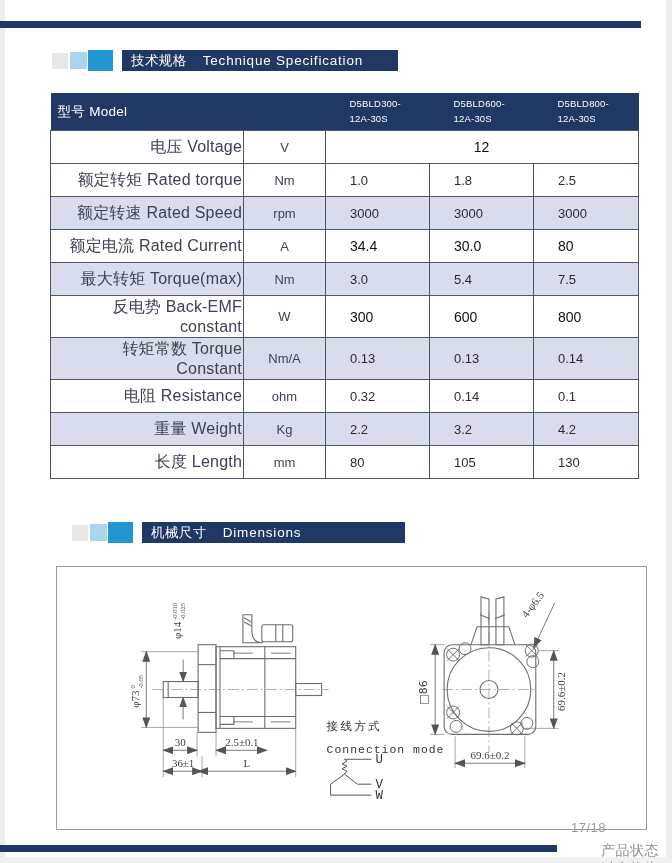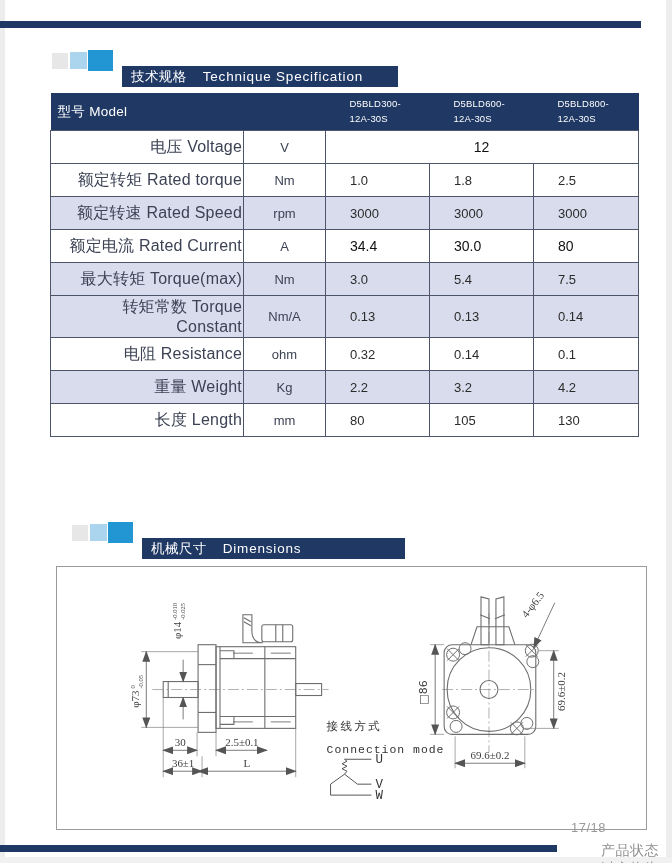--- a/index.html
+++ b/index.html
@@ -17,21 +17,21 @@
   .edge-b{left:0;top:857px;width:100%;height:6px;background:#f1f1f1;}
   .topbar{position:absolute;left:0;top:21px;width:641px;height:7px;background:var(--navy);z-index:2;}
   .botbar{position:absolute;left:0;top:845px;width:557px;height:7px;background:var(--navy);z-index:2;}
 
   .sec{position:absolute;left:0;width:672px;height:21px;}
   .sec1{top:50px;} .sec2{top:522px;margin-left:20px;}
   .sec .sq{position:absolute;}
   .sq1{left:52px;top:3px;width:16px;height:16px;background:var(--sqgray);}
   .sq2{left:70px;top:2px;width:17px;height:17px;background:var(--lightblue);}
   .sq3{left:88px;top:0;width:25px;height:21px;background:var(--accent);}
-  .sec .bar{position:absolute;left:122px;top:16px;height:21px;background:var(--navy);
+  .sec .bar{position:absolute;left:122px;top:0;height:21px;background:var(--navy);
             color:#fff;font-size:13.5px;line-height:21px;padding-left:9px;box-sizing:border-box;
             letter-spacing:.4px;white-space:nowrap;}
   .sec1 .bar{width:276px;} .sec2 .bar{width:263px;}
   .bar .zh{margin-right:12px;} .bar .en{letter-spacing:.8px;}
 
   table.spec{position:absolute;left:50px;top:93px;width:588px;border-collapse:collapse;
              table-layout:fixed;z-index:1;}
   table.spec td{border:1px solid var(--tborder);height:33px;box-sizing:border-box;}
   table.spec thead th{background:var(--navy);border:none;height:35px;font-weight:normal;
                       vertical-align:middle;}
@@ -125,20 +125,27 @@
           <td class="val">30.0</td>
           <td class="val">80</td>
         </tr>
         <tr class="alt">
           <td class="lbl">最大转矩 Torque(max)</td>
           <td class="unit">Nm</td>
           <td class="val">3.0</td>
           <td class="val">5.4</td>
           <td class="val">7.5</td>
         </tr>
+        <tr class="em">
+          <td class="lbl">反电势 Back-EMF constant</td>
+          <td class="unit">W</td>
+          <td class="val">300</td>
+          <td class="val">600</td>
+          <td class="val">800</td>
+        </tr>
         <tr class="alt">
           <td class="lbl">转矩常数 Torque Constant</td>
           <td class="unit">Nm/A</td>
           <td class="val">0.13</td>
           <td class="val">0.13</td>
           <td class="val">0.14</td>
         </tr>
         <tr>
           <td class="lbl">电阻 Resistance</td>
           <td class="unit">ohm</td>

